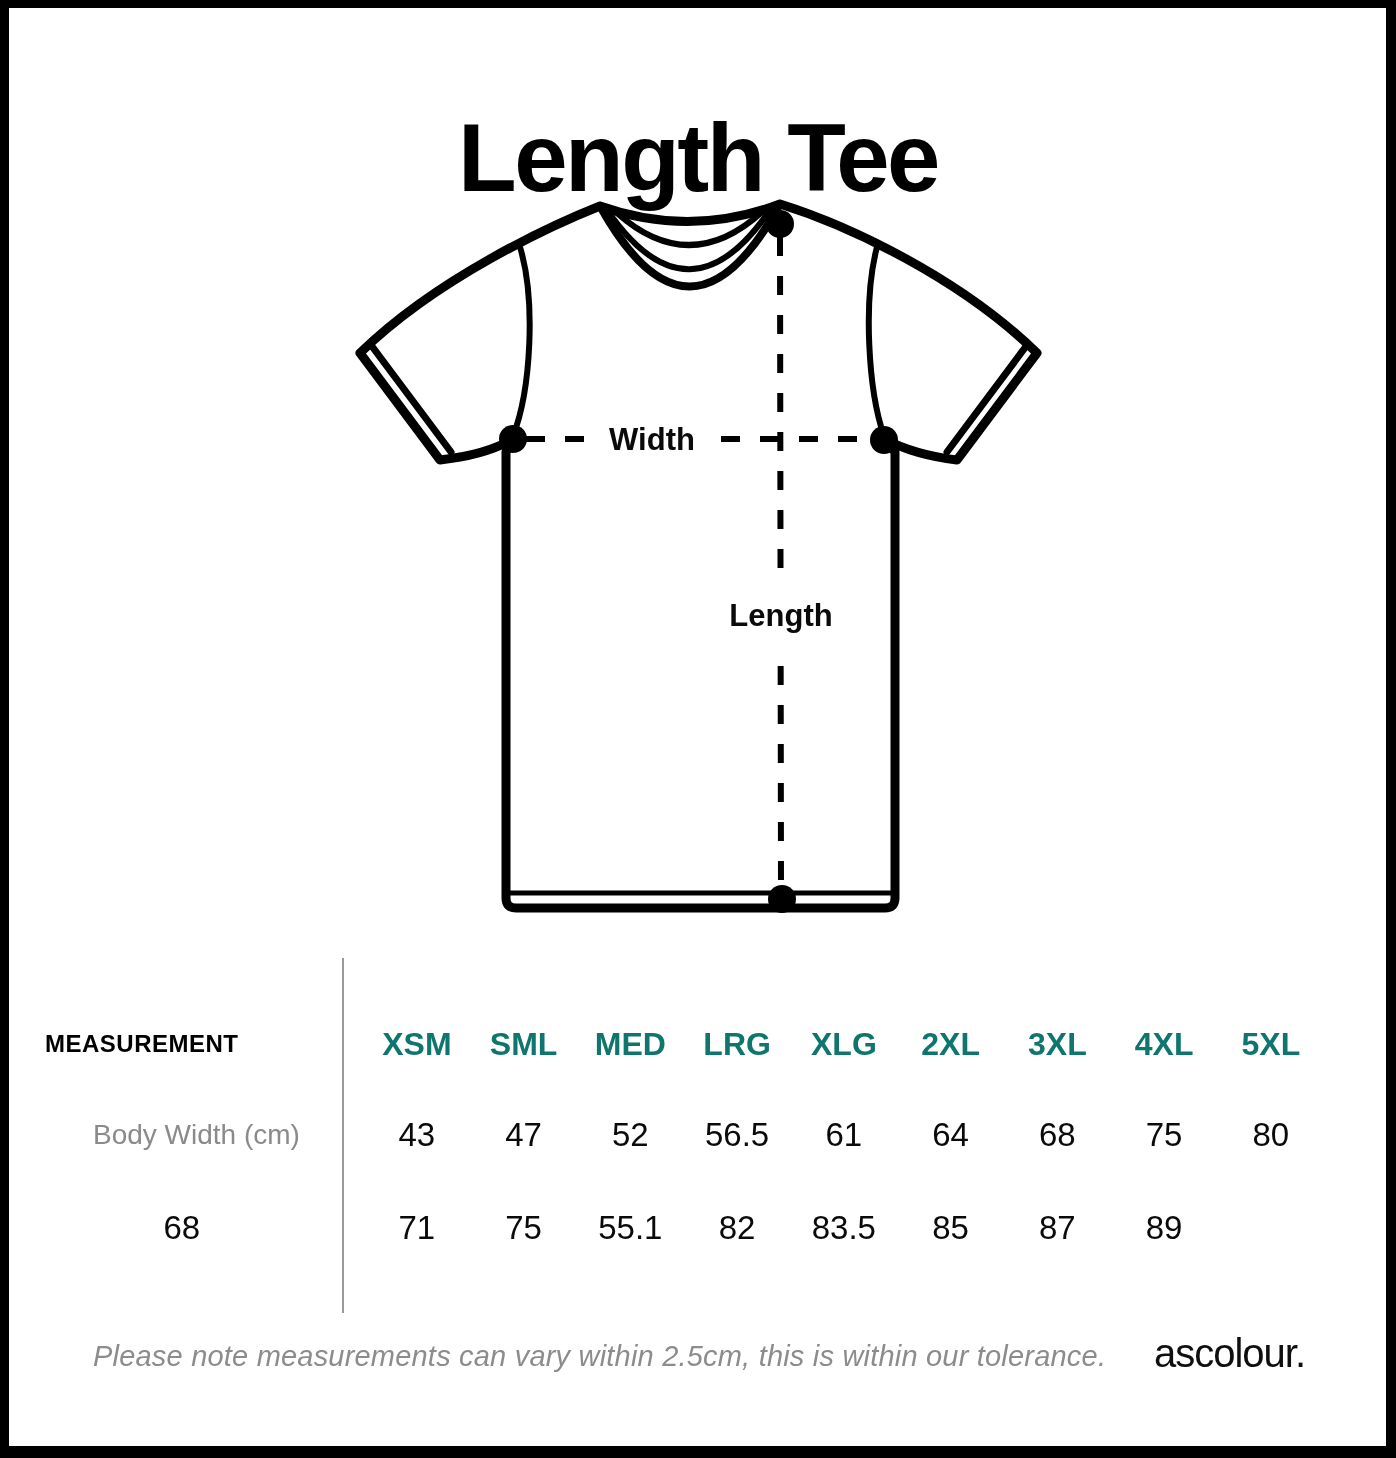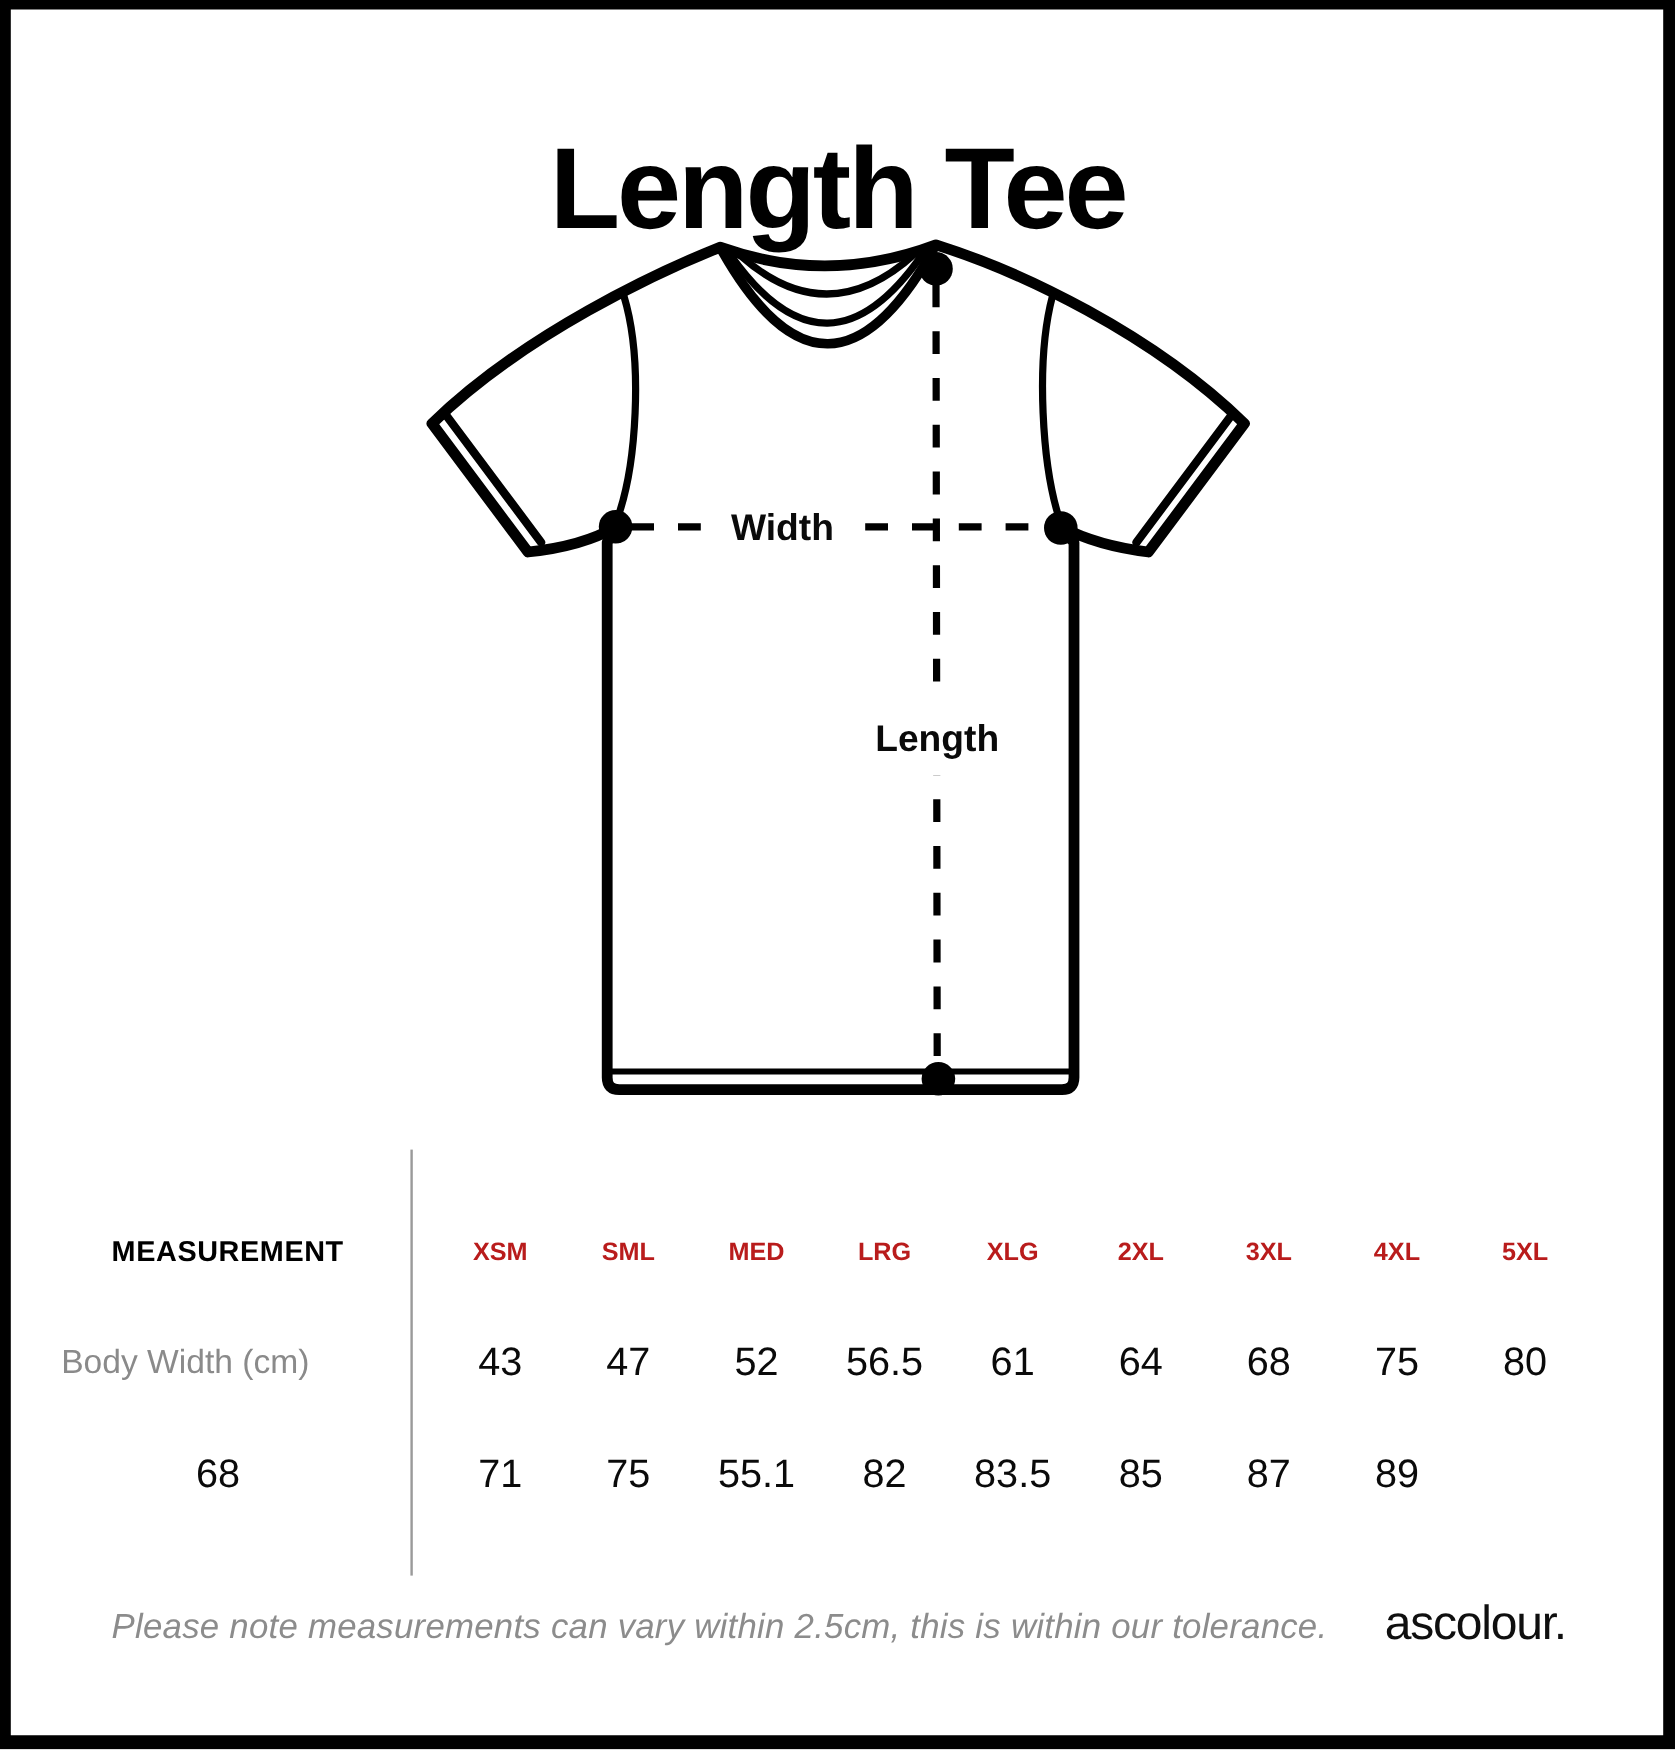--- a/index.html
+++ b/index.html
@@ -15,23 +15,23 @@
   }
   .shirt-svg{position:absolute;top:0;left:0;}
   .svg-label{font-family:"Liberation Sans","DejaVu Sans",sans-serif;font-weight:bold;font-size:31px;fill:#0a0a0a;}
   .divider{position:absolute;left:342px;top:958px;width:2px;height:355px;background:#9a9a9a;}
   .size-table{position:absolute;left:0;top:999px;width:1330px;}
   .trow{display:grid;grid-template-columns:363.5px repeat(9,106.75px);align-items:center;}
   .trow.r-head{height:90px;}
   .trow.r-width{height:91px;}
   .trow.r-length{height:95px;}
   .cell{text-align:center;font-size:33px;color:#0a0a0a;}
-  .cell.head{font-weight:bold;font-size:21px;color:#b91c1c;}
-  .cell.rowlabel{text-align:left;padding-left:51px;font-size:28px;color:#8a8a8a;}
-  .cell.measure{text-align:left;padding-left:93px;font-weight:bold;font-size:24px;letter-spacing:0.5px;color:#000;}
+  .cell.head{font-weight:bold;font-size:32px;color:#0f766e;}
+  .cell.rowlabel{text-align:left;padding-left:93px;font-size:28px;color:#8a8a8a;}
+  .cell.measure{text-align:left;padding-left:45px;font-weight:bold;font-size:24px;letter-spacing:0.5px;color:#000;}
   .footnote{
     position:absolute;left:93px;top:1336px;font-size:29px;font-style:italic;
     color:#8c8c8c;line-height:40px;letter-spacing:0.2px;
   }
   .brand{
     position:absolute;right:91px;top:1327px;font-size:40px;color:#0f0f0f;
     line-height:52px;letter-spacing:-1px;
   }
 </style>
 </head>

